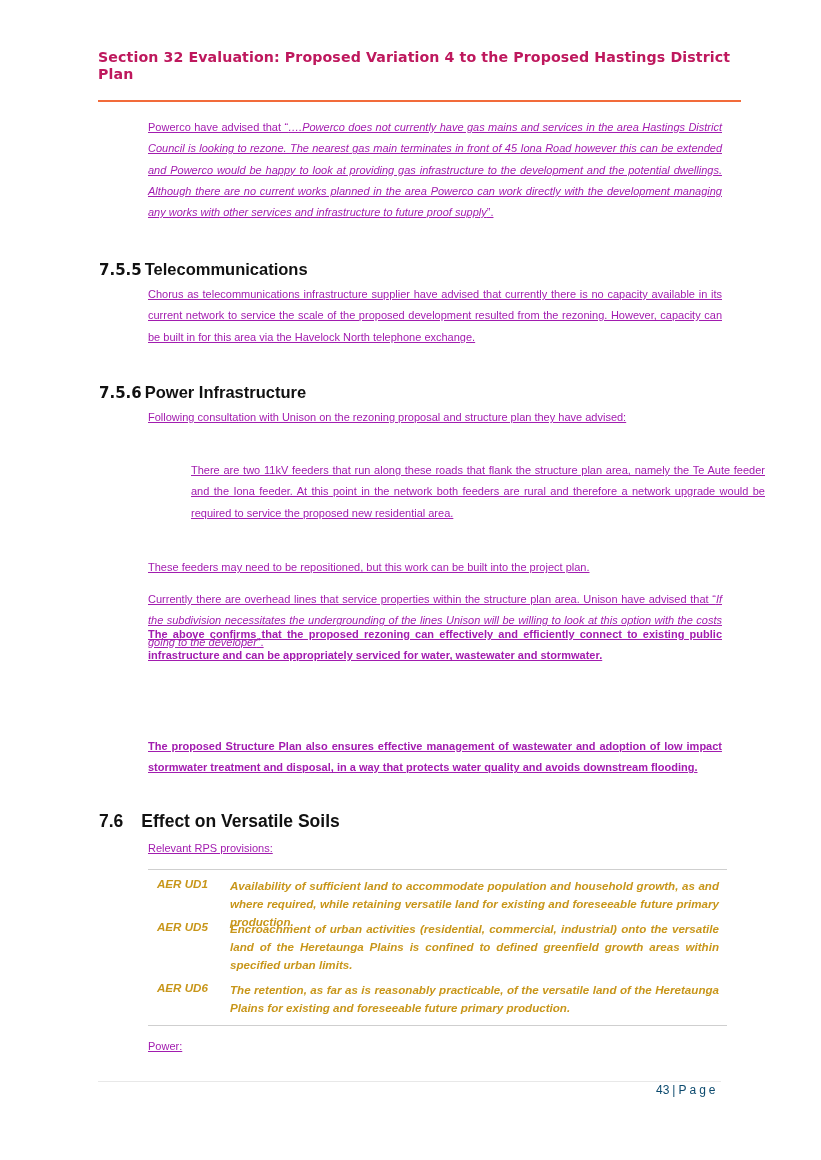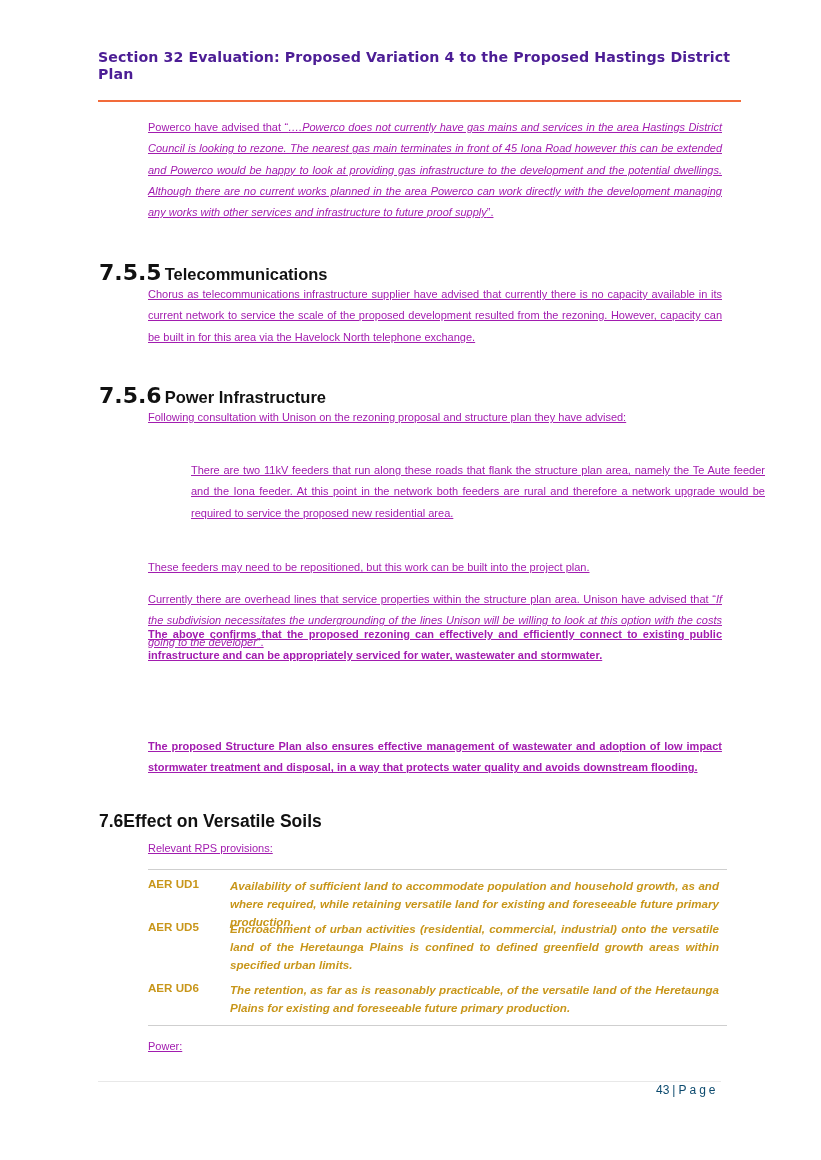--- a/index.html
+++ b/index.html
@@ -1,34 +1,34 @@
 <!DOCTYPE html>
 <html><head>
 <meta charset="utf-8">
 <style>
   html, body { margin: 0; padding: 0; background: #ffffff; }
   body { width: 821px; height: 1160px; position: relative; overflow: hidden;
          font-family: "Liberation Sans", sans-serif; color: #1a1a1a; }
   .header-title { position: absolute; left: 98px; top: 49px; width: 640px;
          font-family: "DejaVu Sans", sans-serif; font-weight: bold; font-size: 14.2px;
-         line-height: 17px; color: #4c1d95; letter-spacing: 0.1px; }
+         line-height: 17px; color: #be185d; letter-spacing: 0.1px; }
   .header-rule { position: absolute; left: 98px; top: 100px; width: 643px; height: 2px;
          background: #f26b3a; }
   .para { position: absolute; left: 148px; width: 574px; font-size: 11px;
           line-height: 21.3px; text-align: justify; color: #a21caf; text-decoration: underline; }
   .para i { font-style: italic; }
   .bold { font-weight: bold; }
   .h3 { position: absolute; left: 99px; font-size: 17px; font-weight: bold; color: #111; white-space: nowrap; }
-  .h3 .num { font-family: "DejaVu Sans", sans-serif; font-weight: bold; font-size: 22px; }
+  .h3 .num { font-family: "DejaVu Sans", sans-serif; font-weight: bold; font-size: 15px; }
   .h3 .txt { font-family: "Liberation Sans", sans-serif; font-weight: bold; font-size: 16.5px; margin-left: 3px; margin-top: 47px; }
   .h2 { position: absolute; left: 99px; font-size: 17.5px; font-weight: bold; color: #111; white-space: nowrap; }
-  .h2 .txt { }
+  .h2 .txt { margin-left: 18px; }
   .rps-rule { position: absolute; left: 148px; width: 579px; height: 1px; background: #cfcfcf; }
   .rps-row { position: absolute; left: 148px; width: 579px; }
-  .rps-code { position: absolute; left: 0; top: 0; font-size: 11.6px; font-weight: bold;
+  .rps-code { position: absolute; left: 9px; top: 0; font-size: 11.6px; font-style: italic; font-weight: bold;
               color: #c8961a; white-space: nowrap; }
   .rps-text { position: absolute; left: 82px; top: 0; width: 489px; font-size: 11.6px; font-style: italic;
               font-weight: bold; color: #c8961a; line-height: 18px; text-align: justify; }
   .footer-rule { position: absolute; left: 98px; top: 1081px; width: 623px; height: 1px; background: #e8e8e8; }
   .page-num { position: absolute; left: 656px; top: 1083px; font-size: 12px; color: #0c4a6e; white-space: nowrap; }
   .page-num .sep { margin: 0 3px; }
   .page-num .pg { letter-spacing: 3px; }
 </style>
 </head>
 <body>

